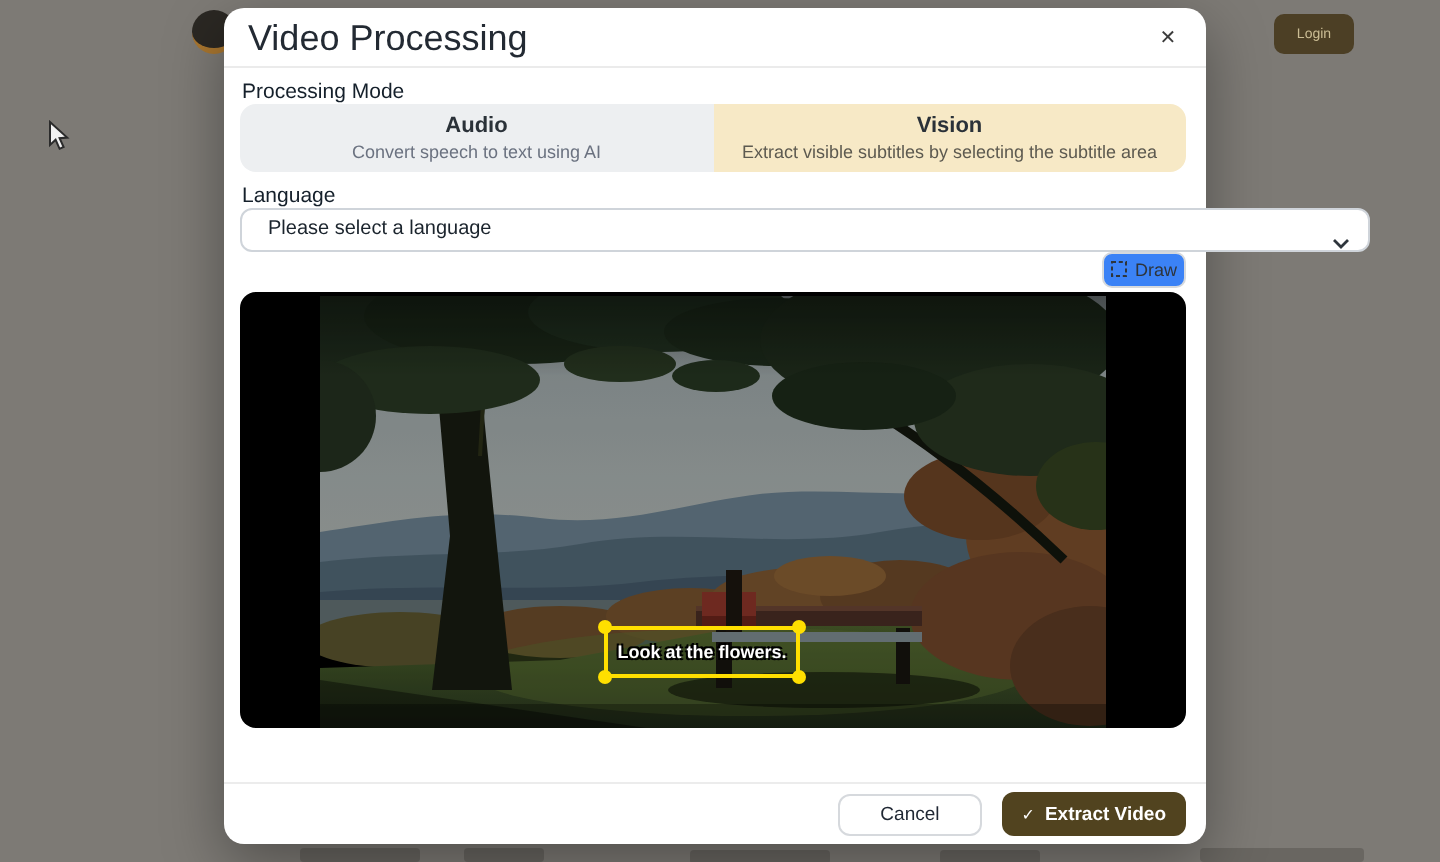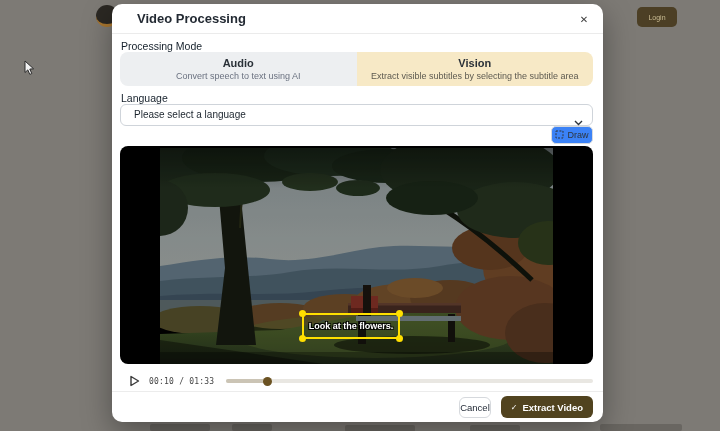--- a/index.html
+++ b/index.html
@@ -23,41 +23,41 @@
   
   .cursor { position:absolute; left:24px; top:60px; z-index:40; }
 
   
   .modal { position:absolute; left:112px; top:4px; width:491px; height:418px;
     background:#fff; border-radius:10px; z-index:10;
     box-shadow:0 10px 30px rgba(0,0,0,.35); }
 
   .modal-header { position:absolute; left:0; top:0; right:0; height:30px;
     border-bottom:1px solid #ebebeb; }
-  .modal-title { position:absolute; left:25px; top:0; line-height:30px;
-    font-size:13px; font-weight:700; color:#232a33; }
+  .modal-title { position:absolute; left:12px; top:0; line-height:30px;
+    font-size:18px; font-weight:400; color:#232a33; }
   .close-btn { position:absolute; right:12px; top:8px; width:14px; height:14px;
     font-size:10px; color:#3c3c3c; display:flex; align-items:center;
     justify-content:center; cursor:pointer; }
 
   .field-label { position:absolute; left:9px; font-size:10.5px; font-weight:400; color:#15202b; }
 
   
   .mode-group { position:absolute; left:8px; top:48px; width:473px; height:34px;
     border-radius:8px; overflow:hidden; display:flex; }
   .mode-card { flex:1; display:flex; flex-direction:column; align-items:center;
     justify-content:center; gap:2px; cursor:pointer; }
   .mode-card.vision { background:#f7e9c6; }
   .mode-card.audio { background:#edeff1; }
   .mode-title { font-size:11px; font-weight:700; color:#2a3138; }
   .mode-desc { font-size:9px; color:#5d5a50; }
   .mode-card.audio .mode-desc { color:#6b7280; }
 
   
-  .select-box { position:absolute; left:8px; top:100px; width:473px; height:22px;
+  .select-box { position:absolute; left:8px; top:100px; width:565px; height:22px;
     border:1px solid #cfd4da; border-radius:6px; background:#fff; cursor:pointer;padding-left:14px; }
   .select-value { position:absolute; left:13px; top:0; line-height:20px; font-size:10px; color:#1b242d; }
   .select-chevron { position:absolute; right:9px; top:7px; }
 
   
   .draw-btn { position:absolute; right:10px; top:122px; width:42px; height:18px;
     border:1px solid #d6d9dd; border-radius:5px; background:#3b82f6;
     display:flex; align-items:center; justify-content:center; gap:3px;
     font-size:9px; color:#2e353c; cursor:pointer; }
 
@@ -88,21 +88,21 @@
     margin-left:12px; position:relative; cursor:pointer; }
   .progress-fill { position:absolute; left:0; top:0; bottom:0; width:11%;
     background:#cbc4b5; border-radius:2px; }
   .progress-thumb { position:absolute; top:-2.5px; width:9px; height:9px;
     border-radius:50%; background:#6b5222; margin-left:-4px; }
 
   
   .modal-footer { position:absolute; left:0; right:0; top:387px; height:31px;
     border-top:1px solid #ececec; display:flex; align-items:center;
     justify-content:flex-end; gap:10px; padding-right:10px; }
-  .btn-cancel { height:21px; padding:0 0; background:#fff; border:1px solid #d6d9dd;
+  .btn-cancel { height:21px; padding:0 20px; background:#fff; border:1px solid #d6d9dd;
     border-radius:6px; font-size:9.5px; color:#1f2733; display:flex;
     align-items:center; cursor:pointer; font-family:inherit; }
   .btn-process { height:22px; padding:0 10px; background:#51431f; border:none;
     border-radius:6px; font-size:9.5px; font-weight:700; color:#fff; display:flex;
     align-items:center; gap:5px; cursor:pointer; font-family:inherit; }
   .btn-process .chk { font-size:8px; font-weight:400; }
 </style>
 </head>
 <body>
 
@@ -245,36 +245,20 @@
 
     <div class="sub-select">
       <span class="sub-text">Look at the flowers.</span>
       <span class="handle tl"></span>
       <span class="handle tr"></span>
       <span class="handle bl"></span>
       <span class="handle br"></span>
     </div>
   </div>
 
-  <div class="controls">
-    <div class="play-btn">
-      <svg width="14" height="14" viewBox="0 0 14 14">
-        <path d="M4,2.5 L11.5,7 L4,11.5 Z" fill="none" stroke="#3a3a3a" stroke-width="1.4" stroke-linejoin="round"></path>
-      </svg>
-    </div>
-    <div class="time">
-      <span>00:10</span>
-      <span> / </span>
-      <span>01:33</span>
-    </div>
-    <div class="progress">
-      <div class="progress-fill" style="width: 11%;"></div>
-      <div class="progress-thumb" style="left: 11%;"></div>
-    </div>
-  </div>
 
   <div class="modal-footer">
     <button class="btn-cancel">Cancel</button>
     <button class="btn-process">
       <span class="chk">✓</span>
       <span>Extract Video</span>
     </button>
   </div>
 </div>
 

